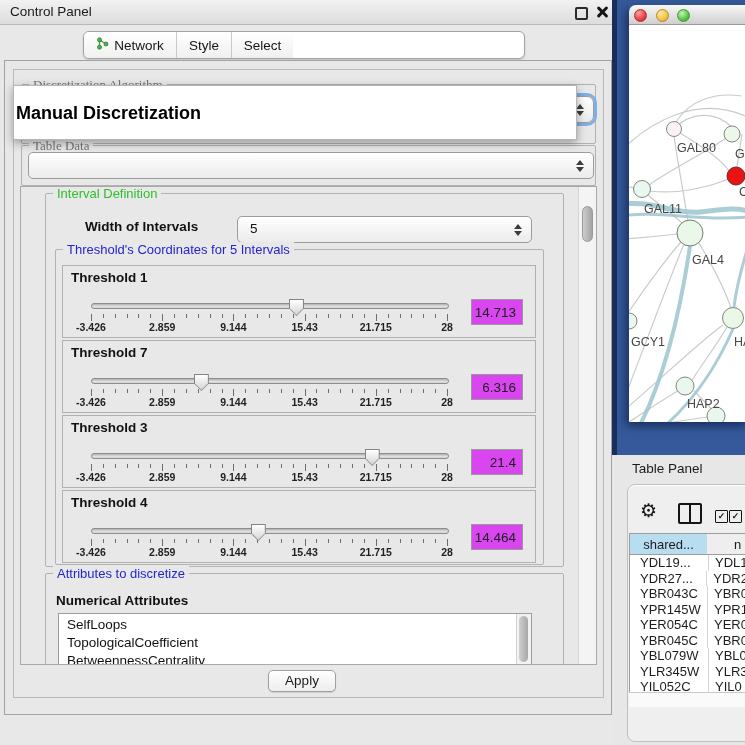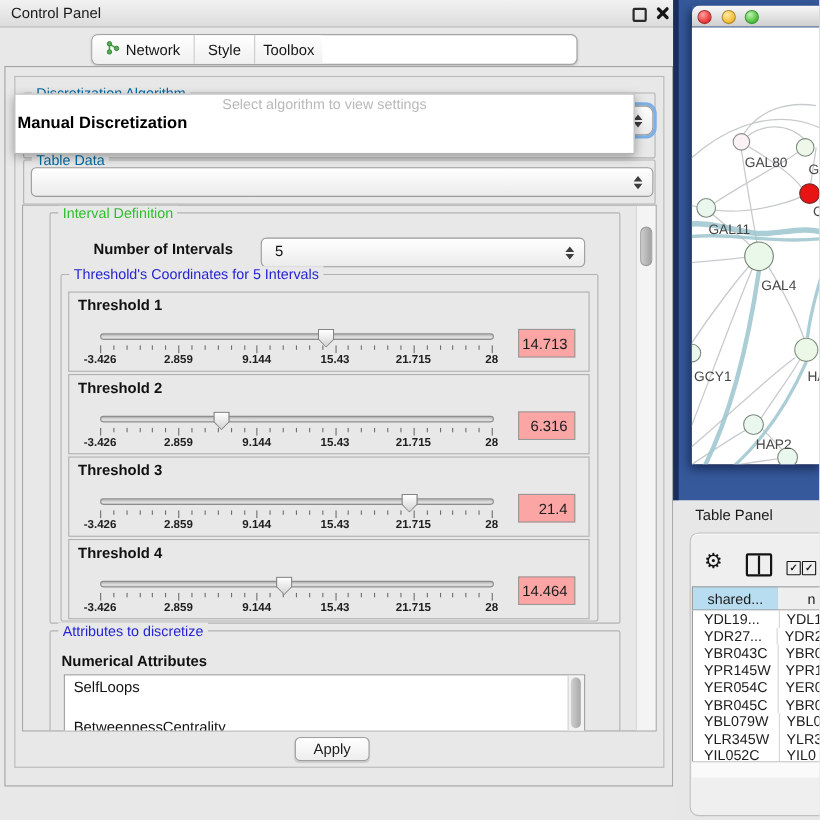--- a/index.html
+++ b/index.html
@@ -25,58 +25,58 @@
   #top-tabbar{left:83px;top:31px;width:440px;height:26px;}
   #bottom-tabbar{left:143px;top:703px;width:324px;height:22px;z-index:6;}
   #bottom-tabbar .seg{font-size:13px;}
 
   .outer-panel{left:4px;top:60px;width:606px;height:653px;border:1px solid #a2a2a2;background:#e8e8e8;}
   .inner-panel{left:13px;top:69px;width:589px;height:627px;border:1px solid #bababa;}
 
   
   .grp{border:1px solid #b2b2b2;border-radius:2px;}
   .gt{position:absolute;top:-8px;left:7px;background:#e8e8e8;padding:0 4px;font-size:13px;white-space:nowrap;}
-  .gt-green{color:#2dbf2d;} .gt-blue{color:#2424d2;} .gt-dark{color:#0369a1;}
+  .gt-green{color:#2dbf2d;} .gt-blue{color:#2424d2;} .gt-dark{color:#737373;font-family:Liberation Serif, serif;}
 
   
   .combo{background:linear-gradient(#ffffff,#ebebeb);border:1px solid #9c9c9c;border-radius:5px;
          box-shadow:inset 0 1px 0 #fff;}
   .combo .cv{position:absolute;left:12px;top:0;line-height:24px;font-size:13.5px;color:#111;white-space:nowrap;}
   .spin{position:absolute;right:9px;top:50%;transform:translateY(-50%);display:flex;flex-direction:column;gap:2px;}
   .spin i{width:0;height:0;border-left:4px solid transparent;border-right:4px solid transparent;display:block;}
   .spin .up{border-bottom:5px solid #3d3d3d;} .spin .dn{border-top:5px solid #3d3d3d;}
   .focusring{box-shadow:0 0 0 3px #7db0e6;border-radius:7px;}
   .btn{background:linear-gradient(#ffffff,#ededed);border:1px solid #9f9f9f;border-radius:5px;
        text-align:center;font-size:13.5px;line-height:20px;box-shadow:0 1px 1px rgba(0,0,0,.12);}
 
   
   .popup{left:13px;top:85px;width:562px;height:53px;background:#fff;border:1px solid #b5b5b5;
          box-shadow:0 3px 9px rgba(0,0,0,.35);z-index:30;}
   .pp-hint{left:0;top:1px;right:0;text-align:center;color:#b9b9b9;font-size:13px;}
-  .pp-opt1{left:2px;top:17px;font-size:15px;font-weight:bold;color:#000;}
+  .pp-opt1{left:2px;top:17px;font-size:18px;font-weight:bold;color:#000;}
   .pp-opt2{left:2px;top:34px;font-size:13.5px;color:#000;}
 
   
   .viewport{left:20px;top:186px;width:575px;height:477px;border:1px solid #a8a8a8;overflow:hidden;background:#e8e8e8;}
   .vscroll{left:557px;top:0;width:17px;height:477px;background:#f4f4f4;border-left:1px solid #d4d4d4;}
   .vthumb{left:2.5px;top:19px;width:11px;height:36px;border-radius:6px;
           background:linear-gradient(90deg,#cdcdcd,#a3a3a3);border:1px solid #9a9a9a;box-sizing:border-box;}
 
   
   .thr-panel{position:absolute;left:41px;width:472px;height:71px;border:1px solid #b0b0b0;background:#e8e8e8;}
   .thr-label{position:absolute;left:8px;top:4px;font-size:13.5px;font-weight:bold;color:#111;}
   .track{position:absolute;left:28px;top:37px;width:356px;height:4px;border:1px solid #8d8d8d;border-radius:3px;
          background:linear-gradient(#b2b2b2,#e2e2e2 65%,#d0d0d0);}
   .handle{position:absolute;top:33px;width:15px;height:17px;}
   .h-outer{position:absolute;inset:0;background:#848484;clip-path:polygon(0 0,100% 0,100% 55%,50% 100%,0 55%);}
   .h-inner{position:absolute;inset:1px;background:linear-gradient(#ffffff,#d4d4d4);clip-path:polygon(0 0,100% 0,100% 55%,50% 100%,0 55%);}
   .tick{position:absolute;width:1px;background:#6e6e6e;top:48px;}
   .tick.minor{height:4px;} .tick.major{height:7px;}
   .tick-label{position:absolute;top:55px;width:60px;text-align:center;font-size:10.5px;font-weight:bold;color:#1f1f1f;}
-  .vbox{position:absolute;left:408px;top:33px;width:52px;height:26px;background:#fca5a5;border:1px solid #989898;
+  .vbox{position:absolute;left:408px;top:33px;width:52px;height:26px;background:#d946ef;border:1px solid #989898;
         font-size:13.5px;line-height:26px;text-align:right;padding-right:6px;box-sizing:border-box;}
 
   
   .listbox{position:absolute;left:37px;top:426px;width:472px;height:56px;background:#fff;border:1px solid #9c9c9c;overflow:hidden;}
   .list-item{position:absolute;left:8px;height:17px;line-height:17px;font-size:13.5px;color:#111;white-space:nowrap;}
   .lscroll{position:absolute;right:0;top:0;width:14px;height:100%;background:#f2f2f2;border-left:1px solid #d2d2d2;}
   .lthumb{position:absolute;left:2px;top:2px;width:9px;height:46px;border-radius:5px;
           background:linear-gradient(90deg,#cfcfcf,#a8a8a8);}
 
   
@@ -137,21 +137,21 @@
             <circle cx="3.5" cy="2.8" r="2" fill="#55b055" stroke="#2e7a2e" stroke-width="0.8"></circle>
             <circle cx="3.5" cy="10.2" r="2" fill="#55b055" stroke="#2e7a2e" stroke-width="0.8"></circle>
             <circle cx="10" cy="7" r="2" fill="#55b055" stroke="#2e7a2e" stroke-width="0.8"></circle>
           </svg></span>
         <span>Network</span>
       </div>
       <div class="seg" style="width: 55px; flex: 0 0 55px;">
         <span>Style</span>
       </div>
       <div class="seg" style="width: 62px; flex: 0 0 62px;">
-        <span>Toolbox</span>
+        <span>Select</span>
       </div>
     </div>
 
   <div class="abs outer-panel"></div>
   <div class="abs inner-panel"></div>
 
   <div class="abs grp" style="left:21px;top:84px;width:573px;height:58px;">
     <span class="gt gt-dark">Discretization Algorithm</span>
   </div>
 
@@ -166,30 +166,29 @@
     <span class="gt gt-dark">Table Data</span>
   </div>
   <div class="abs combo" style="left:28px;top:152px;width:564px;height:25px;">
     <span class="spin">
         <i class="up"></i>
         <i class="dn"></i>
       </span>
   </div>
 
   <div class="abs popup">
-    <div class="abs pp-hint">Select algorithm to view settings</div>
     <div class="abs pp-opt1">Manual Discretization</div>
   </div>
 
   <div class="abs viewport">
 
     <div class="abs grp" style="left:24px;top:6px;width:517px;height:372px;">
       <span class="gt gt-green">Interval Definition</span>
     </div>
-    <span class="abs noi-label" style="left:64px;top:32px;">Number of Intervals</span>
+    <span class="abs noi-label" style="left:64px;top:32px;">Width of Intervals</span>
     <div class="abs combo" style="left:216px;top:29px;width:293px;height:25px;">
       <span class="cv">5</span>
       <span class="spin">
           <i class="up"></i>
           <i class="dn"></i>
         </span>
     </div>
 
     <div class="abs grp" style="left:34px;top:62px;width:487px;height:314px;">
       <span class="gt gt-blue">Threshold's Coordinates for 5 Intervals</span>
@@ -235,21 +234,21 @@
           <div class="tick-label" style="left: 211.6px;">15.43</div>
           <div class="tick-label" style="left: 282.8px;">21.715</div>
           <div class="tick-label" style="left: 354px;">28</div>
           <div class="handle" style="left: 225.982px;">
             <div class="h-outer"></div>
             <div class="h-inner"></div>
           </div>
           <div class="vbox">14.713</div>
         </div>
         <div class="thr-panel" style="top: 153px;">
-          <div class="thr-label">Threshold 2</div>
+          <div class="thr-label">Threshold 7</div>
           <div class="track"></div>
           <div class="tick major" style="left: 28px;"></div>
           <div class="tick minor" style="left: 39.8667px;"></div>
           <div class="tick minor" style="left: 51.7333px;"></div>
           <div class="tick minor" style="left: 63.6px;"></div>
           <div class="tick minor" style="left: 75.4667px;"></div>
           <div class="tick minor" style="left: 87.3333px;"></div>
           <div class="tick major" style="left: 99.2px;"></div>
           <div class="tick minor" style="left: 111.067px;"></div>
           <div class="tick minor" style="left: 122.933px;"></div>
@@ -383,20 +382,21 @@
 
     <div class="abs grp" style="left:24px;top:386px;width:517px;height:120px;">
       <span class="gt gt-blue">Attributes to discretize</span>
     </div>
     <span class="abs na-label" style="left:35px;top:406px;">Numerical Attributes</span>
     <div class="listbox" id="attr-list">
       <div class="lscroll">
           <div class="lthumb"></div>
         </div>
     <div class="list-item" style="top: 2px;">SelfLoops</div>
+        <div class="list-item" style="top: 20px;">TopologicalCoefficient</div>
         <div class="list-item" style="top: 38px;">BetweennessCentrality</div>
       </div>
 
     <div class="abs vscroll">
       <div class="abs vthumb"></div>
     </div>
   </div>
 
   <div class="abs btn" style="left:268px;top:670px;width:66px;height:20px;">Apply</div>
 

